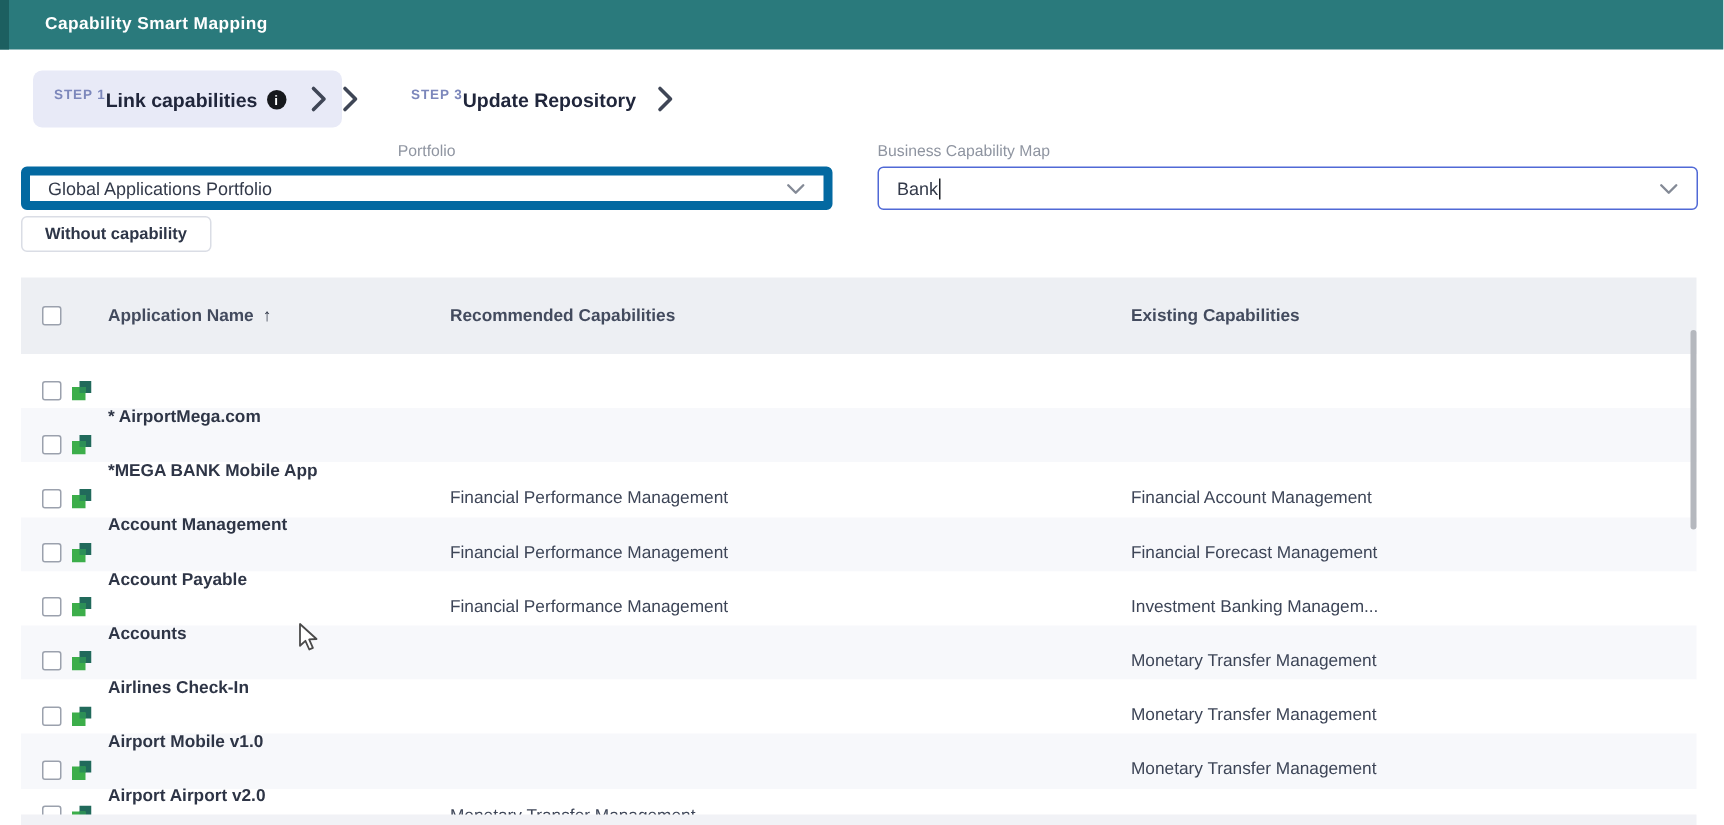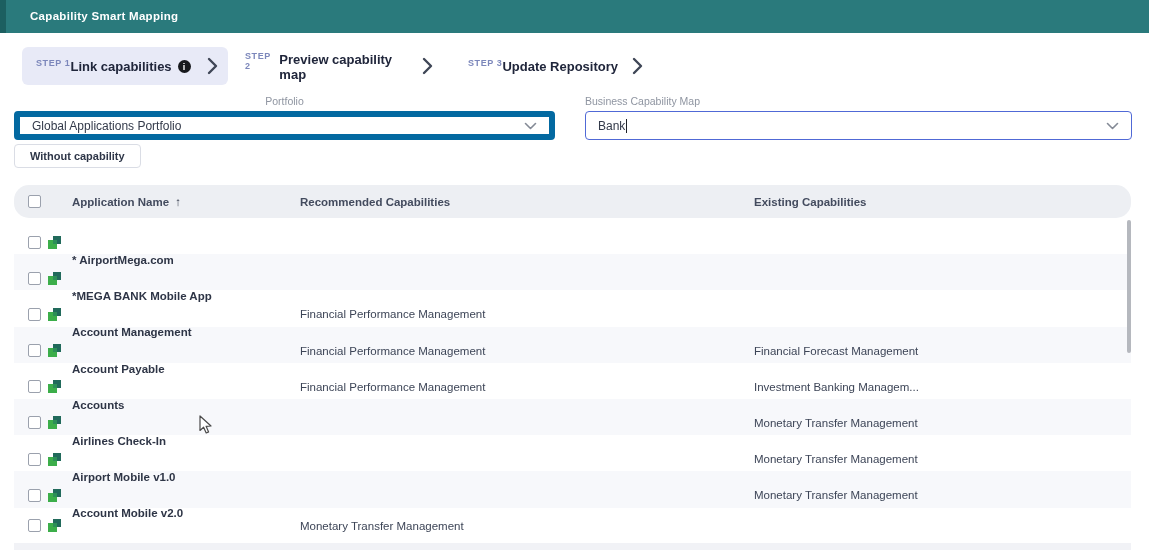--- a/index.html
+++ b/index.html
@@ -41,21 +41,21 @@
   
   .btn-row { position:absolute; left:14px; top:144px; display:flex; gap:8px; }
   .fbtn { height:24px; padding:0 15px; border:1px solid #dadde5; border-radius:4px;
     background:#fff; font-size:11px; font-weight:700; display:flex; align-items:center; }
   .fbtn.primary { color:#6171dc; }
   .fbtn.plain { color:#2e3648; }
 
   
   .table { position:absolute; left:14px; top:185px; width:1117px; }
   .tgrid { display:grid; grid-template-columns:30px 24px 228px 454px 1fr; align-items:center; }
-  .thead { height:33px; background:#edeff3;border-radius:15px; }
+  .thead { height:51px; background:#edeff3; }
   .th { font-size:11.5px; font-weight:700; color:#434b5e; padding-left:4px; }
   .trow { height:36.2px; background:#fff; }
   .trow.alt { background:#f7f8fb; }
   .cell-name { font-size:11.5px; font-weight:700; color:#2e3546; padding-left:4px;margin-top:36px; }
   .cell-cap { font-size:11.5px; color:#3d4557; padding-left:4px; }
   .cbx { width:13px; height:13px; border:1.5px solid #9ba1ad; border-radius:2px;
     background:#fff; margin-left:14px; }
   .appicon { margin-left:4px; display:flex; }
   .sort-arrow { font-weight:700; margin-left:6px; color:#2e3546; }
   .bottom-strip { position:absolute; left:14px; top:543px; width:1117px; height:7px; background:#f1f2f6; }
@@ -82,24 +82,20 @@
         <div class="step-title">
           <span>Link capabilities</span>
           <span class="info-badge">i</span>
         </div>
       </div>
       <svg class="chev" width="11" height="18" viewBox="0 0 11 18">
         <polyline points="2,2 9,9 2,16" fill="none" stroke="#3f4656" stroke-width="2.4" stroke-linecap="round" stroke-linejoin="round"></polyline>
       </svg>
     </div>
 
-    <div class="step-texts step2">
-      <div class="step-label">STEP 2</div>
-      <div class="step-title">Preview capability map</div>
-    </div>
     <svg class="chev" width="11" height="18" viewBox="0 0 11 18">
       <polyline points="2,2 9,9 2,16" fill="none" stroke="#3f4656" stroke-width="2.4" stroke-linecap="round" stroke-linejoin="round"></polyline>
     </svg>
 
     <div class="step-texts step3">
       <div class="step-label">STEP 3</div>
       <div class="step-title">Update Repository</div>
     </div>
     <svg class="chev" width="11" height="18" viewBox="0 0 11 18">
       <polyline points="2,2 9,9 2,16" fill="none" stroke="#3f4656" stroke-width="2.4" stroke-linecap="round" stroke-linejoin="round"></polyline>
@@ -176,20 +172,21 @@
       <div class="cbx"></div>
       <div class="appicon">
         <svg width="13" height="13" viewBox="0 0 13 13">
           <rect x="5" y="0" width="8" height="8" fill="#216a5b"></rect>
           <rect x="0" y="4" width="9" height="9" fill="#3cae4a"></rect>
           <rect x="5" y="4" width="4" height="4" fill="#2c8f57"></rect>
         </svg>
       </div>
       <div class="cell-name">Account Management</div>
       <div class="cell-cap">Financial Performance Management</div>
+      <div class="cell-cap">Financial Account Management</div>
     </div>
 
     <div class="tgrid trow alt">
       <div class="cbx"></div>
       <div class="appicon">
         <svg width="13" height="13" viewBox="0 0 13 13">
           <rect x="5" y="0" width="8" height="8" fill="#216a5b"></rect>
           <rect x="0" y="4" width="9" height="9" fill="#3cae4a"></rect>
           <rect x="5" y="4" width="4" height="4" fill="#2c8f57"></rect>
         </svg>
@@ -243,21 +240,21 @@
 
     <div class="tgrid trow alt">
       <div class="cbx"></div>
       <div class="appicon">
         <svg width="13" height="13" viewBox="0 0 13 13">
           <rect x="5" y="0" width="8" height="8" fill="#216a5b"></rect>
           <rect x="0" y="4" width="9" height="9" fill="#3cae4a"></rect>
           <rect x="5" y="4" width="4" height="4" fill="#2c8f57"></rect>
         </svg>
       </div>
-      <div class="cell-name">Account Mobile v2.0</div>
+      <div class="cell-name">Airport Airport v2.0</div>
       <div class="cell-cap"></div>
       <div class="cell-cap">Monetary Transfer Management</div>
     </div>
 
     <div class="tgrid trow">
       <div class="cbx"></div>
       <div class="appicon">
         <svg width="13" height="13" viewBox="0 0 13 13">
           <rect x="5" y="0" width="8" height="8" fill="#216a5b"></rect>
           <rect x="0" y="4" width="9" height="9" fill="#3cae4a"></rect>

